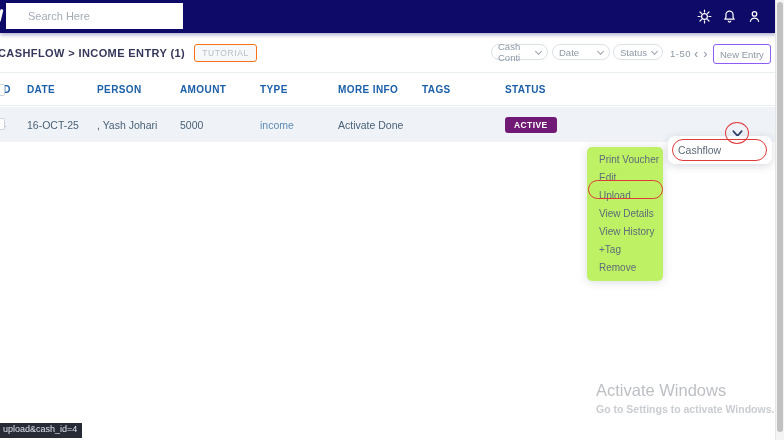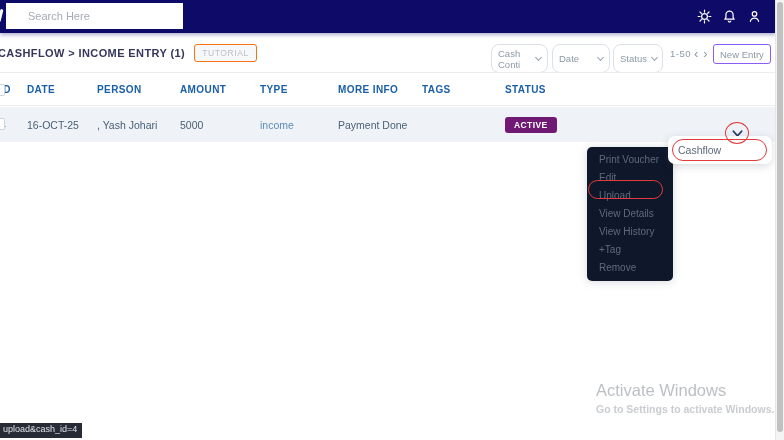--- a/index.html
+++ b/index.html
@@ -19,21 +19,21 @@
                        padding-left:22px; }
   .search-wrap input::placeholder { color:#a3abb5; }
   .nav-icons { position:absolute; right:14px; top:9px; display:flex; gap:10px; align-items:center; }
   .nav-icon { width:15px; height:15px; display:block; cursor:pointer; }
 
   
   .crumb-row { position:absolute; left:-2px; top:44px; display:flex; align-items:center; gap:9px; }
   .breadcrumb { font-size:11px; font-weight:bold; letter-spacing:.4px; color:#35375b; }
   .tutorial-badge { border:1px solid #f97316; background:#f7f8fa; color:#b7bfc8; font-size:8.5px;
                     font-weight:normal; letter-spacing:.6px; padding:3px 7px; border-radius:3px; cursor:pointer; }
-  .select-box { position:absolute; top:44px; height:29px; border:1px solid #dce1e7; border-radius:8px;
+  .select-box { position:absolute; top:44px; height:16px; border:1px solid #dce1e7; border-radius:8px;
                 background:#fff; color:#8d99a6; font-size:9.5px; display:flex; align-items:center;
                 justify-content:space-between; padding:0 6px; cursor:pointer; }
   .sel-caret { width:5px; height:5px; border-right:1.2px solid #99a4af; border-bottom:1.2px solid #99a4af;
                transform:rotate(45deg); margin-top:-2px; margin-left:5px; flex:none; }
   .sel-cash   { left:491px; width:57px; }
   .sel-date   { left:552px; width:58px; }
   .sel-status { left:613px; width:50px; }
   .page-range { position:absolute; left:670px; top:48px; font-size:9.5px; letter-spacing:.5px; color:#8d99a6; }
   .pager { position:absolute; left:694px; top:45px; display:flex; gap:5px; color:#8d99a6; font-size:13px; }
   .pager span { cursor:pointer; line-height:18px; }
@@ -52,21 +52,21 @@
   .cell-type { color:#5e8cb5; }
   .status-badge { display:inline-block; background:#701a75; color:#ffffff; font-size:8.5px; font-weight:bold;
                   letter-spacing:.4px; padding:3px 9px; border-radius:3px; }
   .cb-sliver { position:absolute; width:5px; height:12px; background:#ffffff; border:1px solid #ccd5de;
                border-left:none; border-radius:0 2px 2px 0; }
   .cb-head { left:0; top:84px; }
   .cb-row  { left:0; top:118px; }
   .row-chevron { position:absolute; left:730px; top:126px; width:15px; height:15px; cursor:pointer; }
 
   
-  .ctx-menu { position:absolute; left:587px; top:147px; width:86px; background:#0f172a; border-radius:5px;
+  .ctx-menu { position:absolute; left:587px; top:147px; width:76px; background:#bef264; border-radius:5px;
               box-shadow:0 1px 10px rgba(60,70,95,.20); padding:4px 0; }
   .ctx-item { height:18px; line-height:18px; padding-left:12px; font-size:10px; color:#5e6b7a; cursor:pointer; }
 
   
   .flyout { position:absolute; left:668px; top:136px; width:104px; height:28px; background:#ffffff;
             border-radius:7px; box-shadow:0 2px 9px rgba(60,70,95,.20); display:flex; align-items:center;
             padding-left:10px; font-size:10.5px; color:#5e6b7a; cursor:pointer; }
 
   
   .anno { position:absolute; border:1.7px solid #e03a3a; pointer-events:none; }
@@ -151,21 +151,21 @@
     <span>STATUS</span>
   </div>
   <div class="cb-sliver cb-head"></div>
 
   <div class="tgrid trow">
     <span>4</span>
     <span>16-OCT-25</span>
     <span>, Yash Johari</span>
     <span>5000</span>
     <span class="cell-type">income</span>
-    <span>Payment Done</span>
+    <span>Activate Done</span>
     <span></span>
     <span>
       <span class="status-badge">ACTIVE</span>
     </span>
   </div>
   <div class="cb-sliver cb-row"></div>
 
   <svg class="row-chevron" viewBox="0 0 16 16" fill="none" stroke="#2c3e66" stroke-width="1.7" stroke-linecap="round" stroke-linejoin="round">
     <path d="M3.5 5.5 L8 10.5 L12.5 5.5"></path>
   </svg>

